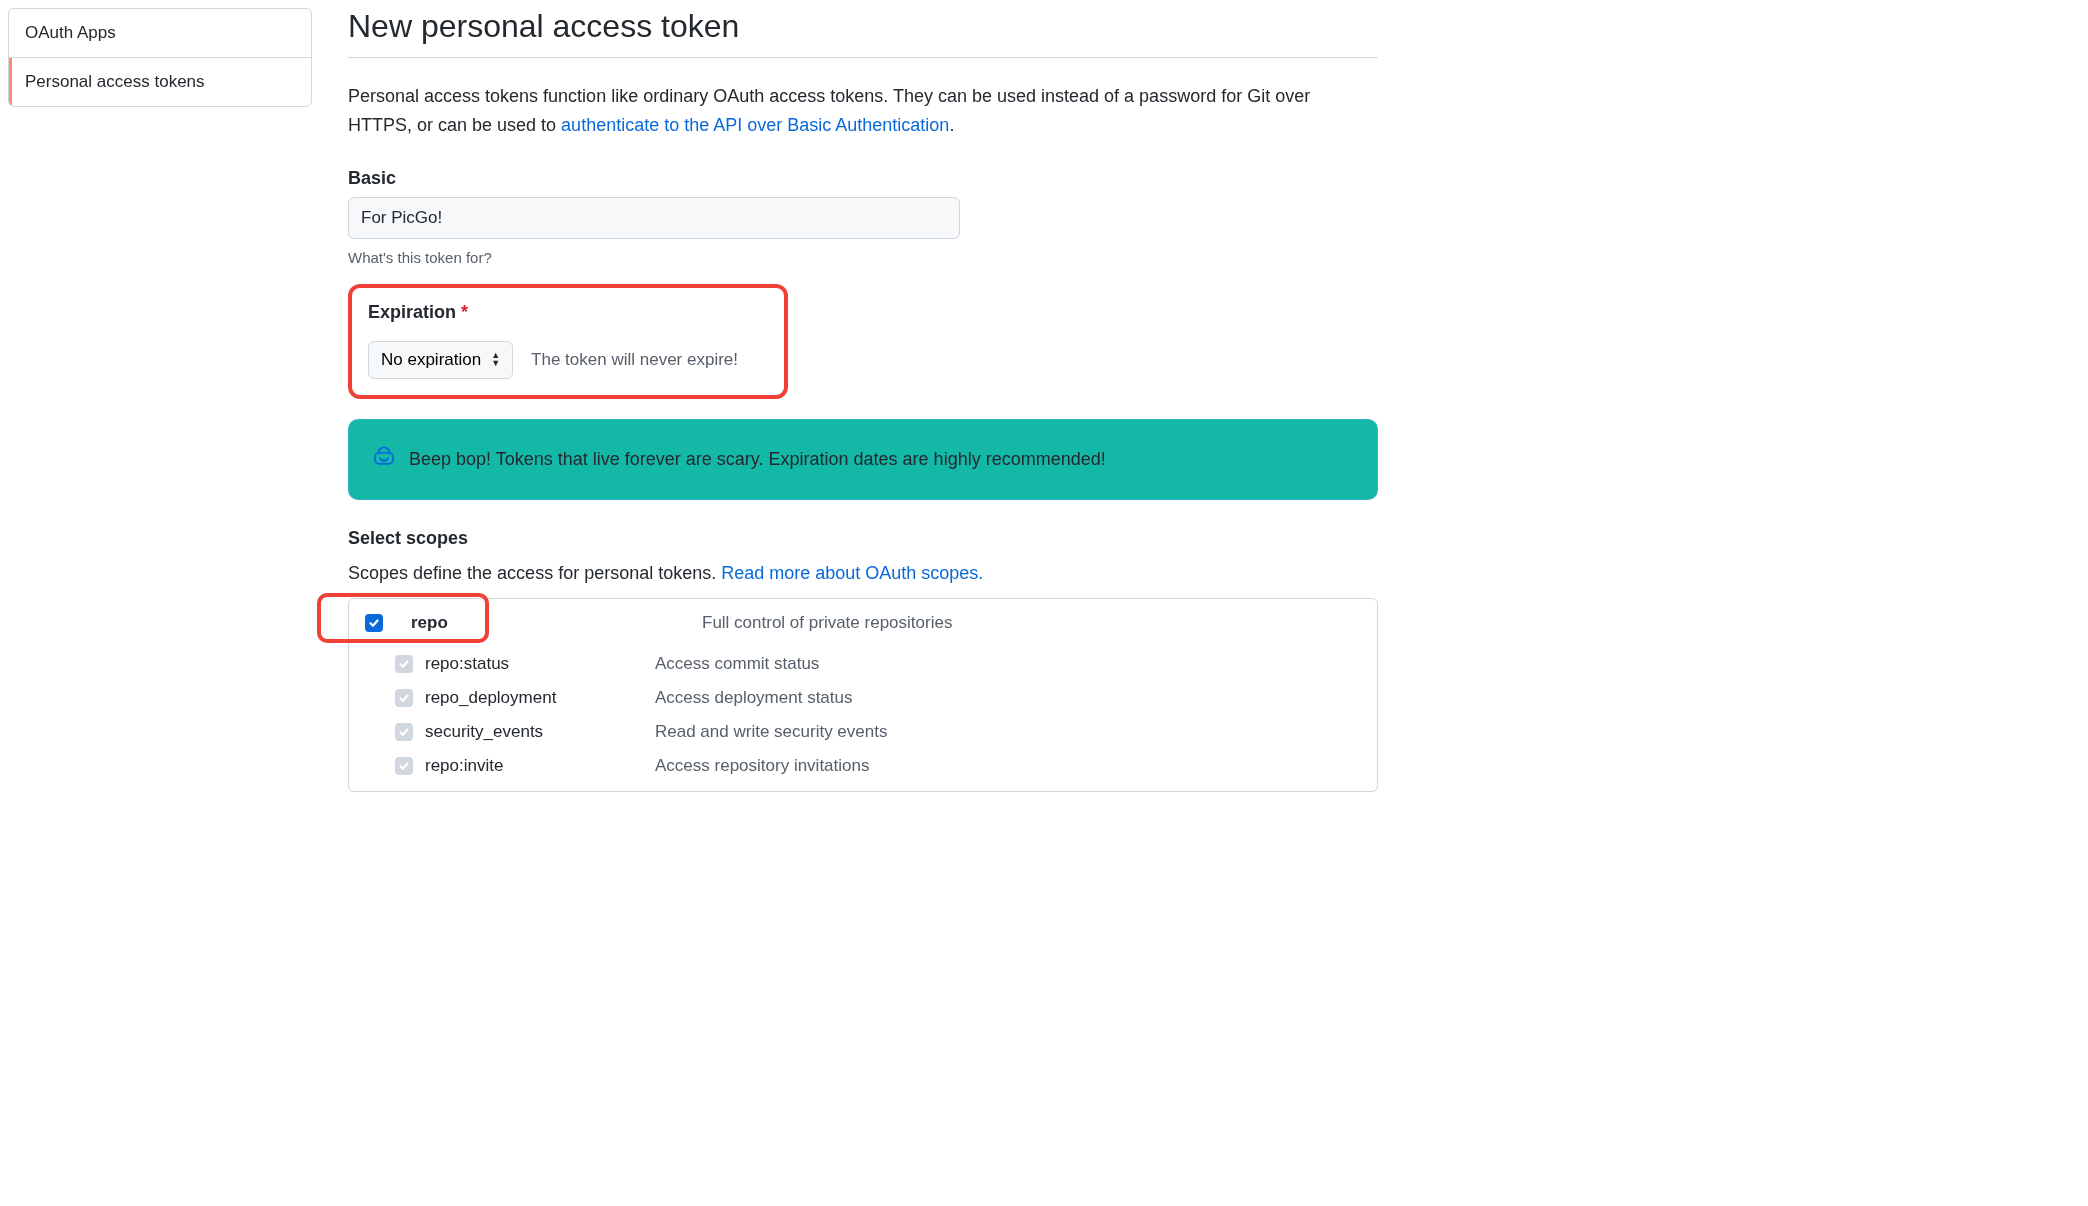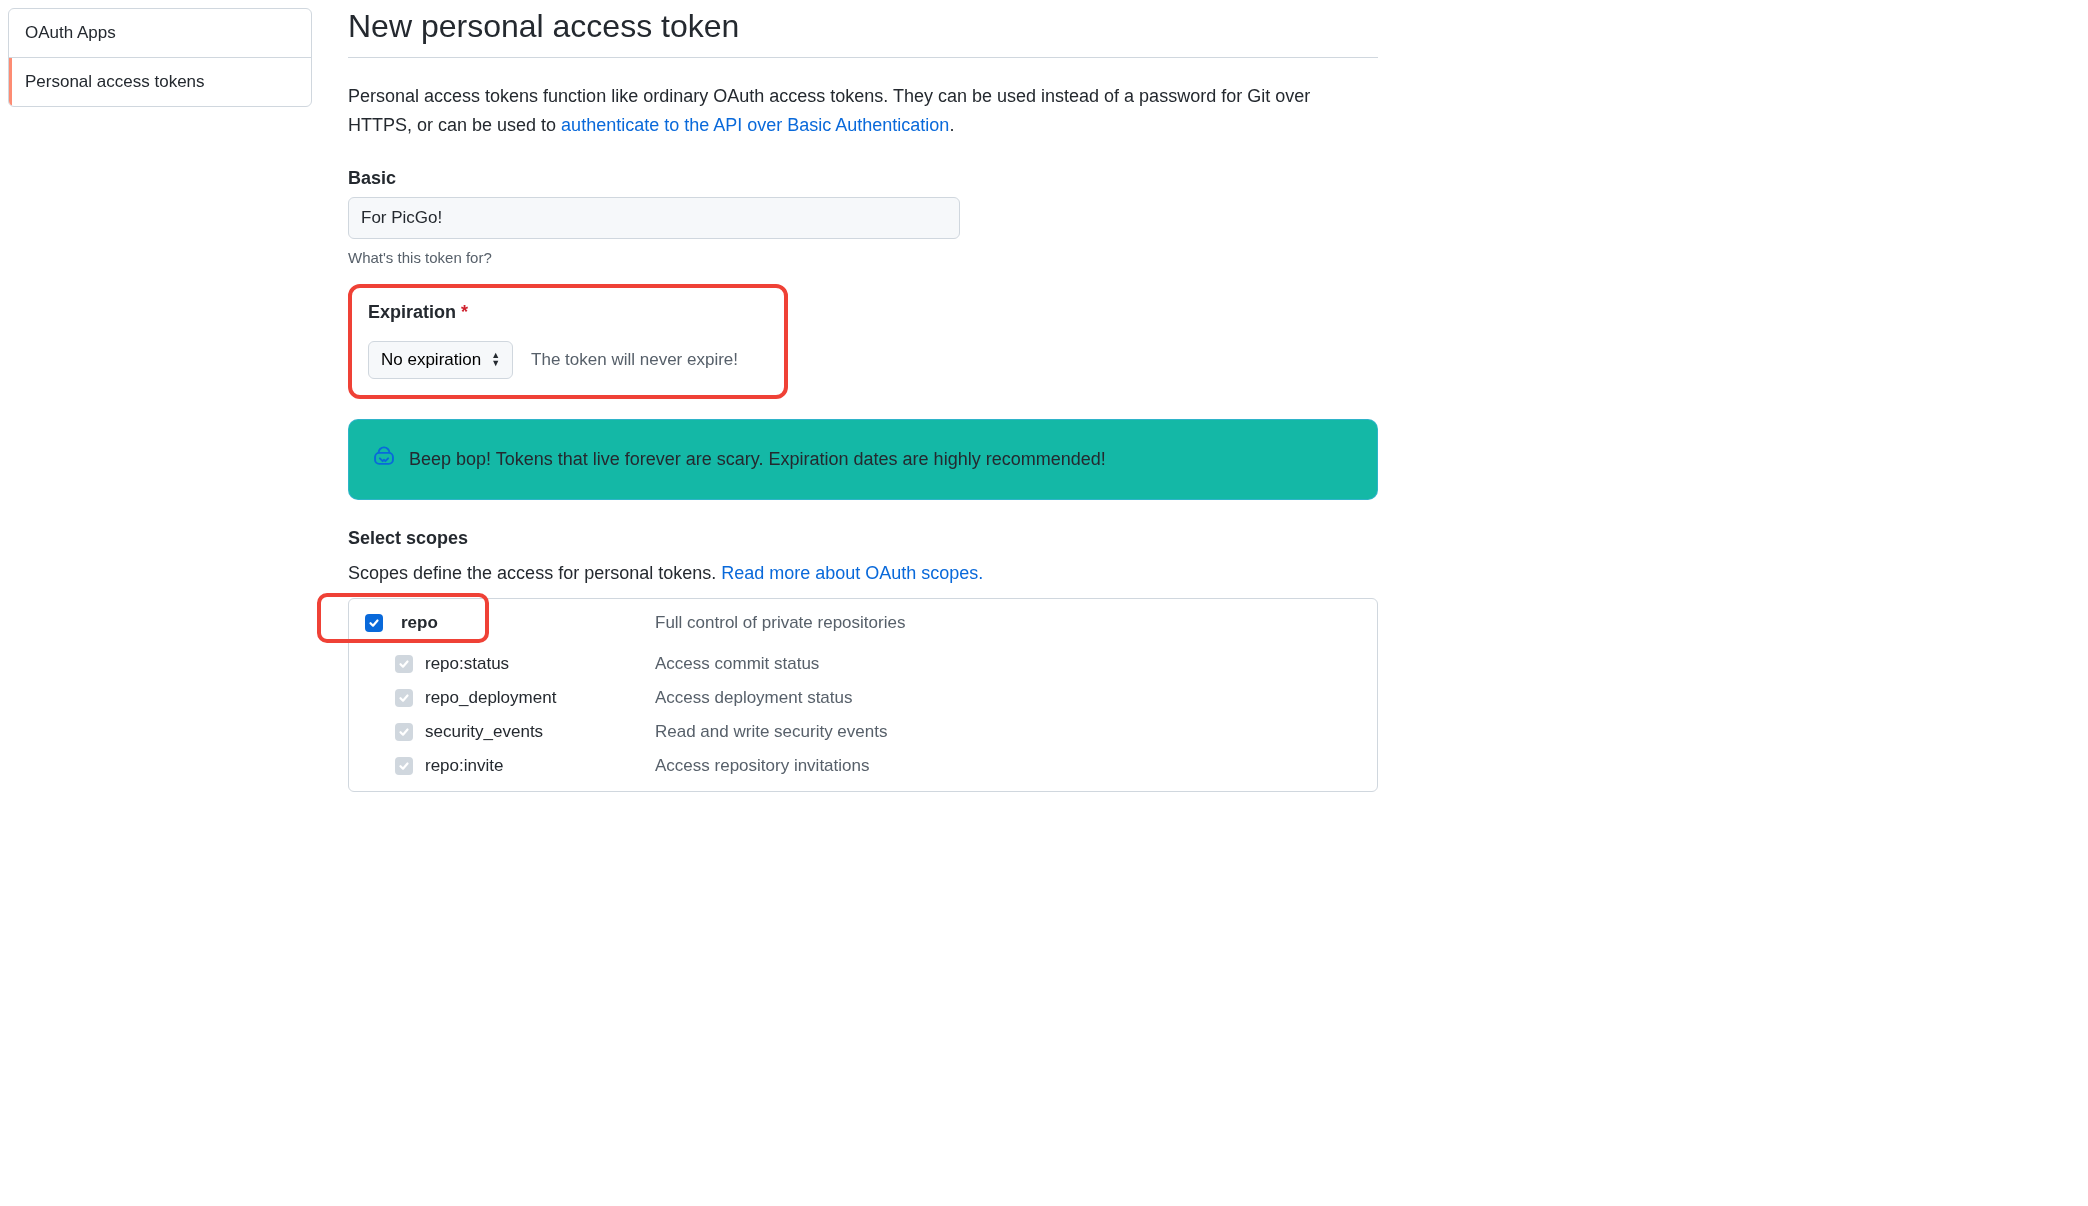--- a/index.html
+++ b/index.html
@@ -138,21 +138,21 @@
 .scope-head-hl {
   position: absolute;
   left: -32px;
   top: -6px;
   width: 172px;
   height: 50px;
   border: 4px solid #ef4136;
   border-radius: 10px;
   pointer-events: none;
 }
-.scope-label-col { width: 290px; display: flex; align-items: center; gap: 18px; }
+.scope-label-col { width: 337px; display: flex; align-items: center; gap: 28px; }
 .scope-desc-col { color: #57606a; font-size: 17px; }
 .scope-children { padding: 0 16px 8px 16px; }
 .scope-row {
   display: flex;
   align-items: center;
   padding: 7px 0 7px 30px;
 }
 .scope-row .scope-label-col { width: 260px; gap: 12px; }
 .scope-name { font-size: 17px; }
 .scope-head .scope-name { font-weight: 600; }

